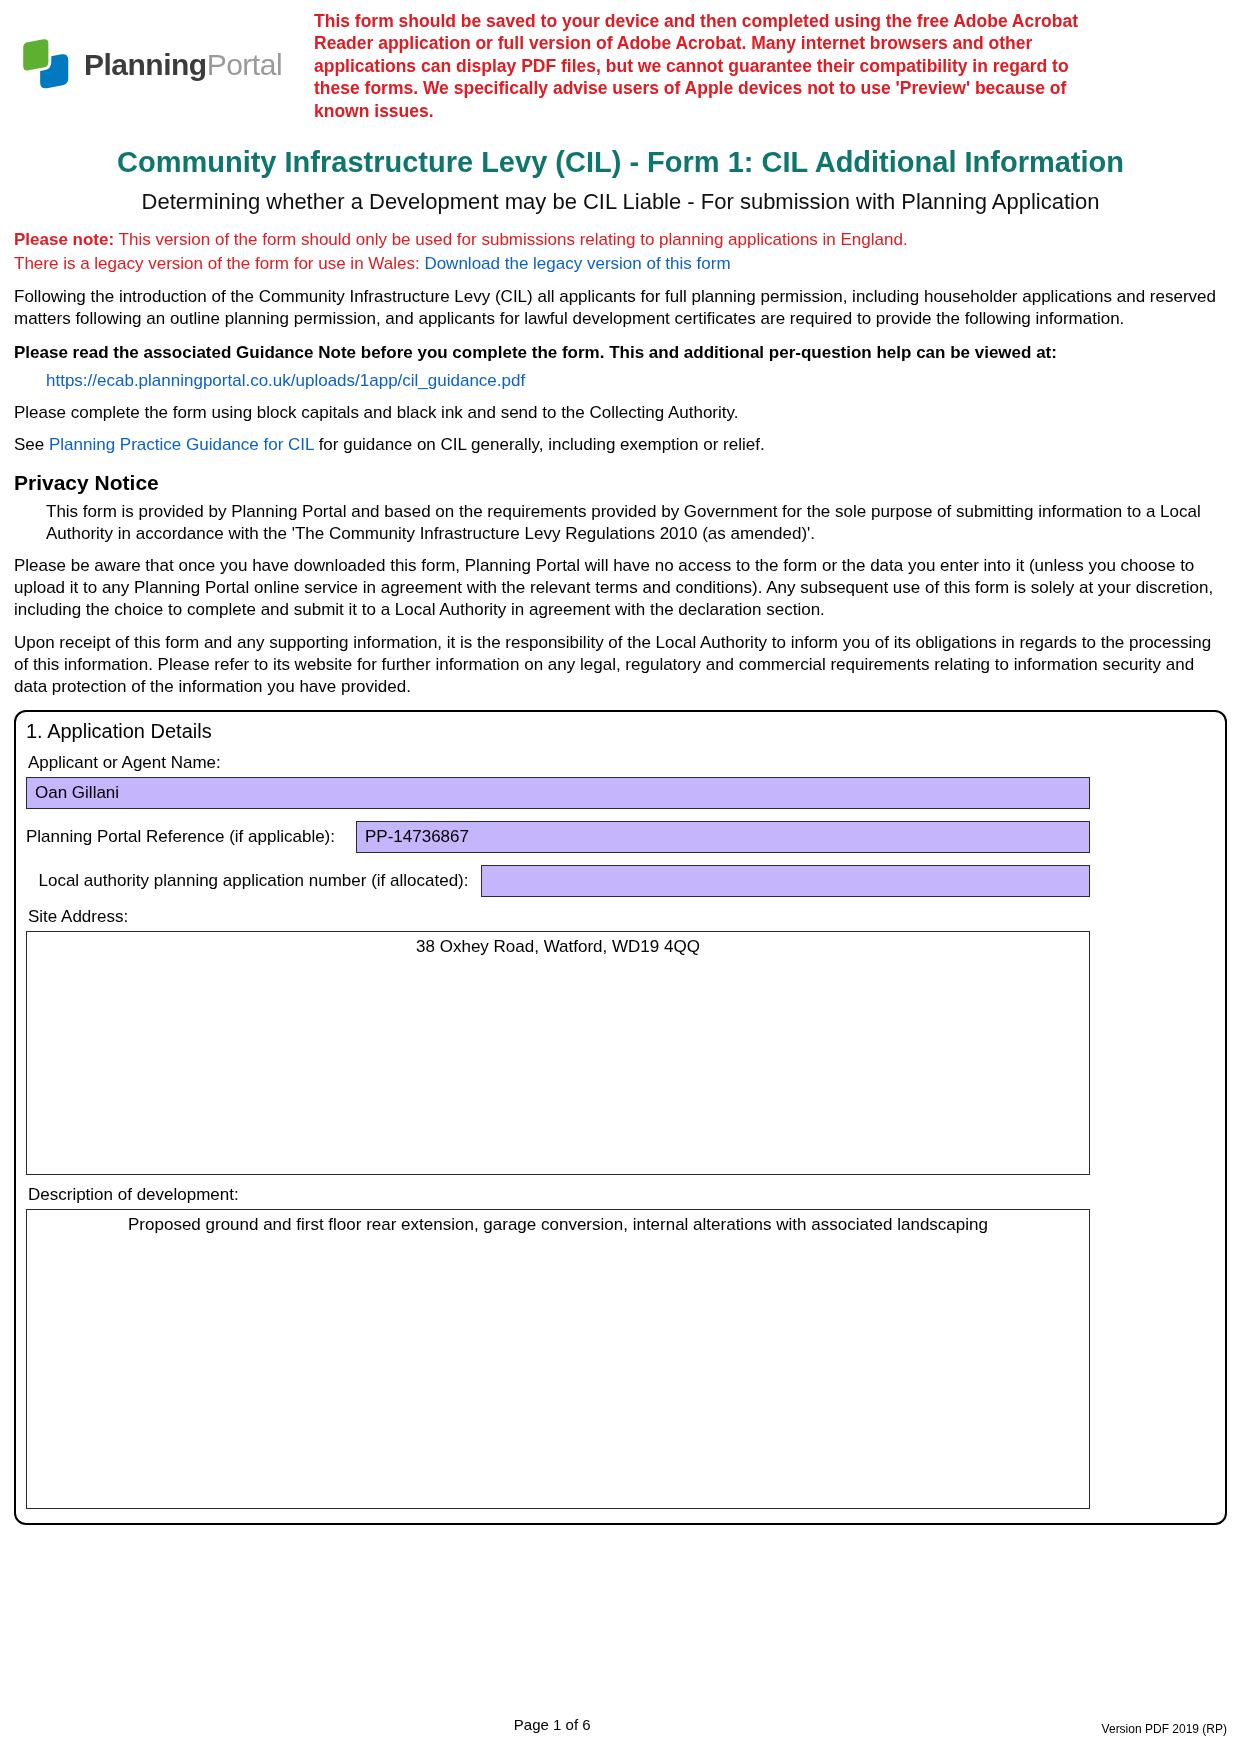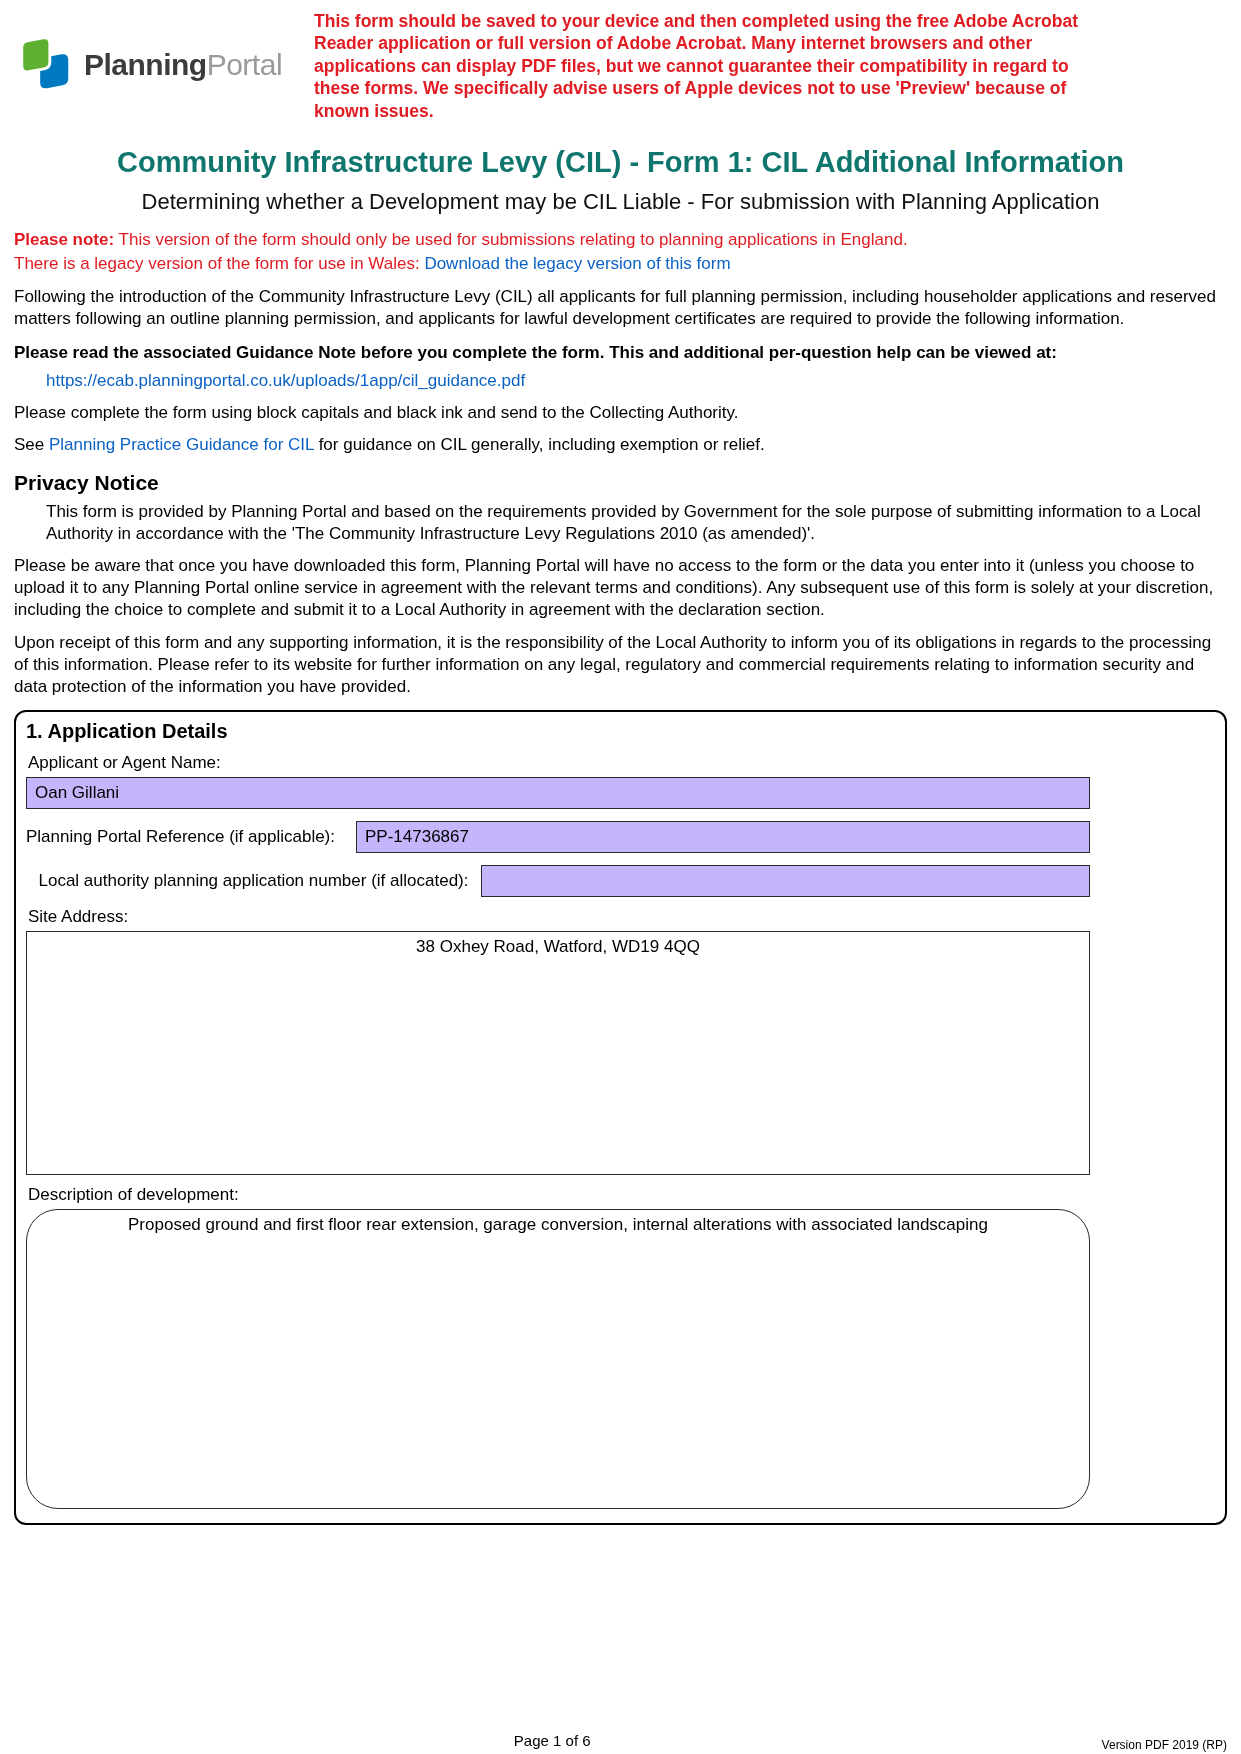--- a/index.html
+++ b/index.html
@@ -24,36 +24,36 @@
   .note strong { font-weight:700; }
   .link { color:#0b62c4; text-decoration:none; cursor:pointer; }
 
   .body-text { font-size:17px; line-height:1.3; margin-top:10px; color:#000; }
   .body-text.bold { font-weight:700; margin-top:12px; }
   .m-sm { margin-top:6px;margin-left:32px; }
   .privacy-h { font-size:21px; font-weight:700; margin-top:15px; }
 
   
   .section-box { margin-top:12px; border:2.5px solid #000; border-radius:12px; padding:8px 10px 14px 10px; width:1213px; }
-  .section-heading { font-size:20px; font-weight:700; }
+  .section-heading { font-size:20px; font-weight:400; }
   .field-label { font-size:17px; display:block; margin:10px 0 4px 2px; }
   .field-block { width:1064px; }
   .field-row { display:flex; align-items:center; margin-top:12px; width:1064px; }
   .field-row .field-label { margin:0; flex:0 0 auto; }
   .lbl-ppref { flex-basis:330px !important; }
   .lbl-lpa { flex-basis:455px !important;text-align:center; }
   .text-input { border:1px solid #2b2b2b; height:32px; font-size:17px; padding:0 8px; font-family:inherit; background:#c4b5fd; color:#000; }
   .text-input.full { width:1064px; }
   .field-row .text-input { flex:1; }
   .text-area { display:block; width:1064px; border:1px solid #2b2b2b; font-size:17px; line-height:1.3; padding:4px 8px; resize:none; font-family:inherit; color:#000; background:#fff;text-align:center; }
   .ta-site { height:244px; }
-  .ta-desc { height:300px;border-radius:32px; }
+  .ta-desc { height:300px; }
 
   
-  .footer { position:absolute; left:0; right:0; bottom:0; height:22px; }
+  .footer { position:absolute; left:0; right:0; bottom:16px; height:22px; }
   .page-num { position:absolute; left:44.5%; transform:translateX(-50%); font-size:15px; color:#000; }
   .version { position:absolute; right:14px; bottom:2px; font-size:12px; color:#000; }
 </style>
 </head>
 <body>
 
 <div class="page">
 
   <header class="header">
     <div class="logo">

